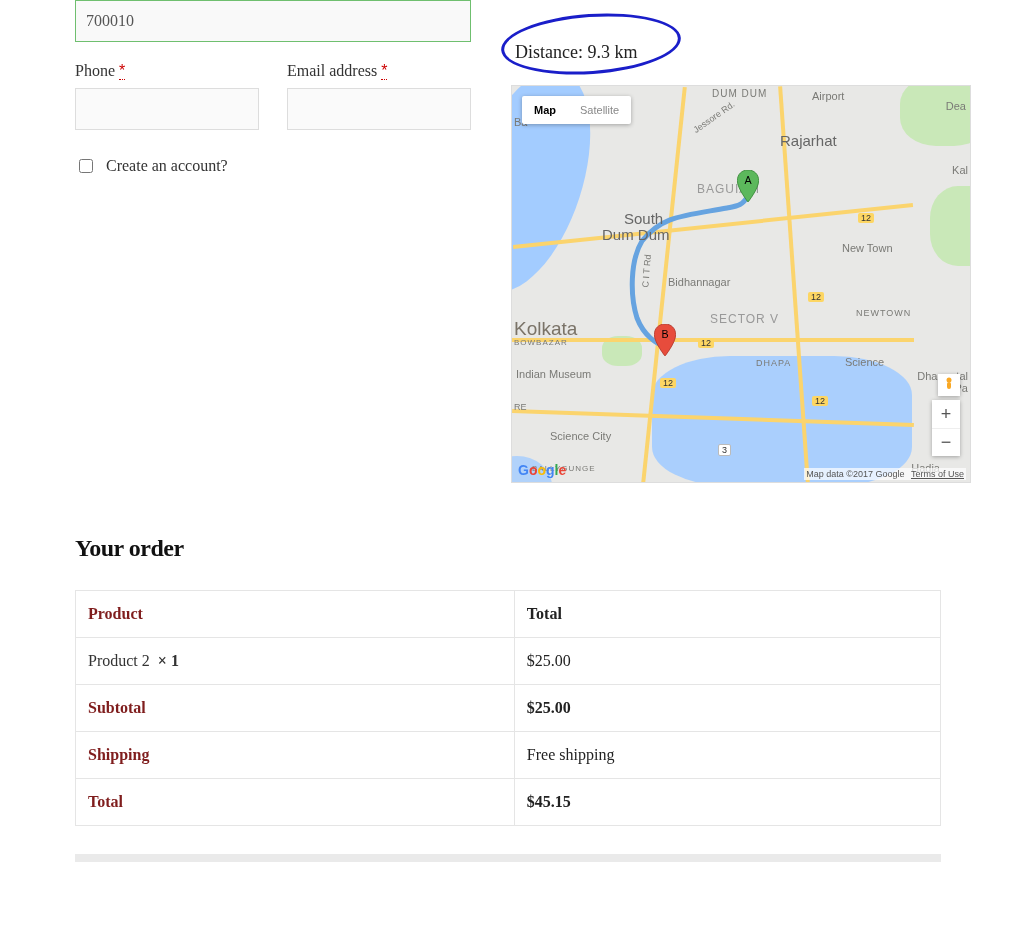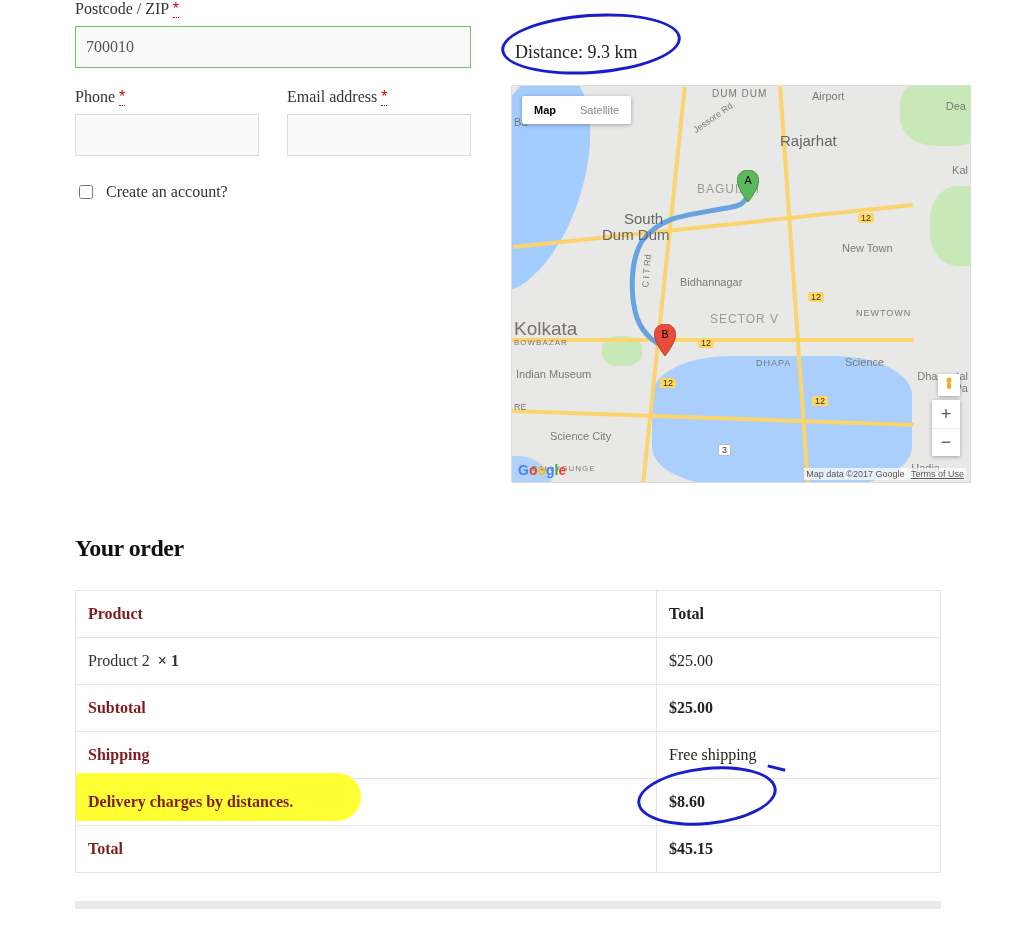--- a/index.html
+++ b/index.html
@@ -291,24 +291,20 @@
     width: 100%;
   }
 </style>
 </head>
 <body>
 <div class="page">
 
 <div class="top-row">
 
   <div class="form-col">
-    <div class="field-label">
-      <span>Postcode / ZIP</span>
-      <span class="req">*</span>
-    </div>
     <input class="field-input highlight" value="700010" style="">
 
     <div class="two-fields">
       <div>
         <div class="field-label">
           <span>Phone</span>
           <span class="req">*</span>
         </div>
         <input class="field-input" value="" style="">
       </div>
@@ -358,21 +354,21 @@
 
         <span class="map-label" style="left:200px;top:2px;font-size:10px;letter-spacing:1px;">DUM DUM</span>
         <span class="map-label place" style="left:300px;top:4px;">Airport</span>
         <span class="map-label place" style="right:4px;top:14px;">Dea</span>
         <span class="map-label big" style="left:268px;top:46px;">Rajarhat</span>
         <span class="map-label place" style="right:2px;top:78px;">Kal</span>
         <span class="map-label sector" style="left:185px;top:96px;">BAGUIATI</span>
         <span class="map-label big" style="left:112px;top:124px;">South</span>
         <span class="map-label big" style="left:90px;top:140px;">Dum Dum</span>
         <span class="map-label place" style="left:330px;top:156px;">New Town</span>
-        <span class="map-label place" style="left:156px;top:190px;padding-left:12px;">Bidhannagar</span>
+        <span class="map-label place" style="left:156px;top:190px;">Bidhannagar</span>
         <span class="map-label sector" style="left:198px;top:226px;">SECTOR V</span>
         <span class="map-label" style="left:344px;top:222px;font-size:9px;letter-spacing:1px;">NEWTOWN</span>
         <span class="map-label city" style="left:2px;top:232px;">Kolkata</span>
         <span class="map-label" style="left:2px;top:252px;font-size:8px;letter-spacing:1px;">BOWBAZAR</span>
         <span class="map-label place" style="left:4px;top:282px;">Indian Museum</span>
         <span class="map-label place" style="left:333px;top:270px;">Science</span>
         <span class="map-label" style="left:244px;top:272px;font-size:9px;letter-spacing:1px;">DHAPA</span>
         <span class="map-label place" style="right:2px;top:284px;">Dharmatal</span>
         <span class="map-label place" style="right:2px;top:296px;">Pa</span>
         <span class="map-label place" style="left:38px;top:344px;">Science City</span>
@@ -447,32 +443,20 @@
   </tr>
   <tr>
     <th>Subtotal</th>
     <td class="val"><b>$25.00</b></td>
   </tr>
   <tr>
     <th>Shipping</th>
     <td class="val">Free shipping</td>
   </tr>
   <tr>
-    <th class="delivery-label-cell">
-      <div class="hl-bg"></div>
-      <span>Delivery charges by distances.</span>
-    </th>
-    <td class="val delivery-value-cell">
-      <b style="position:relative;z-index:1;">$8.60</b>
-      <div class="circle-annot delivery-circle">
-        <div class="delivery-circle-tail"></div>
-      </div>
-    </td>
-  </tr>
-  <tr>
     <th>Total</th>
     <td class="val"><b>$45.15</b></td>
   </tr>
 </tbody>
     </table>
 
 <div class="bottom-bar"></div>
 
 </div>
 

